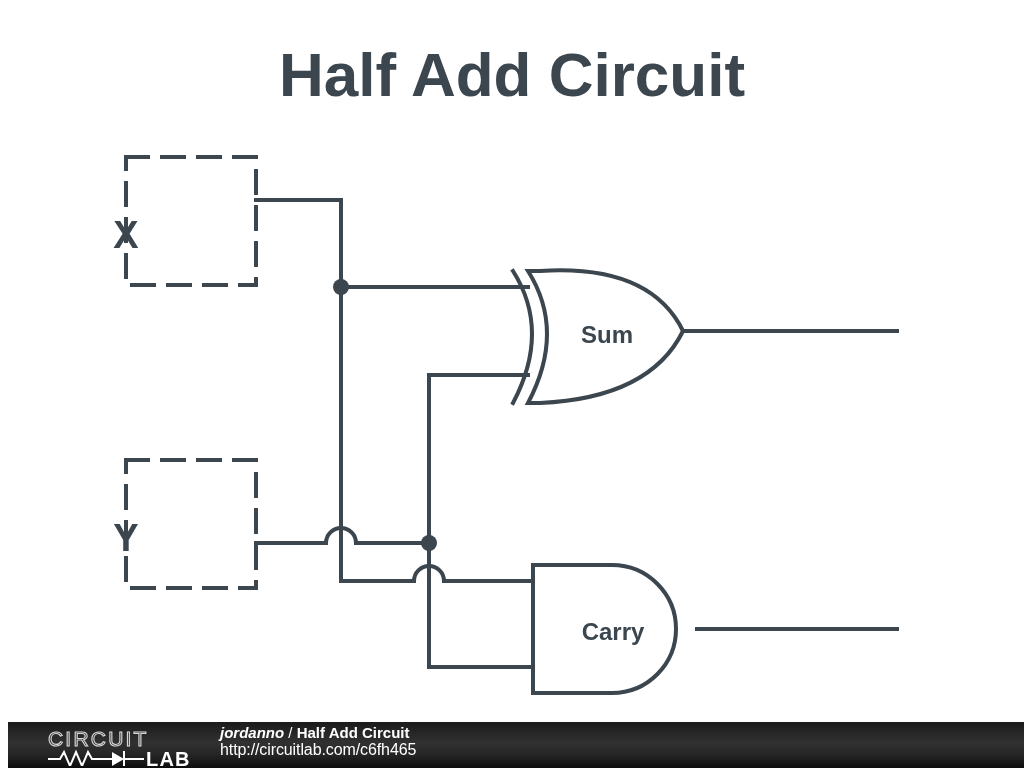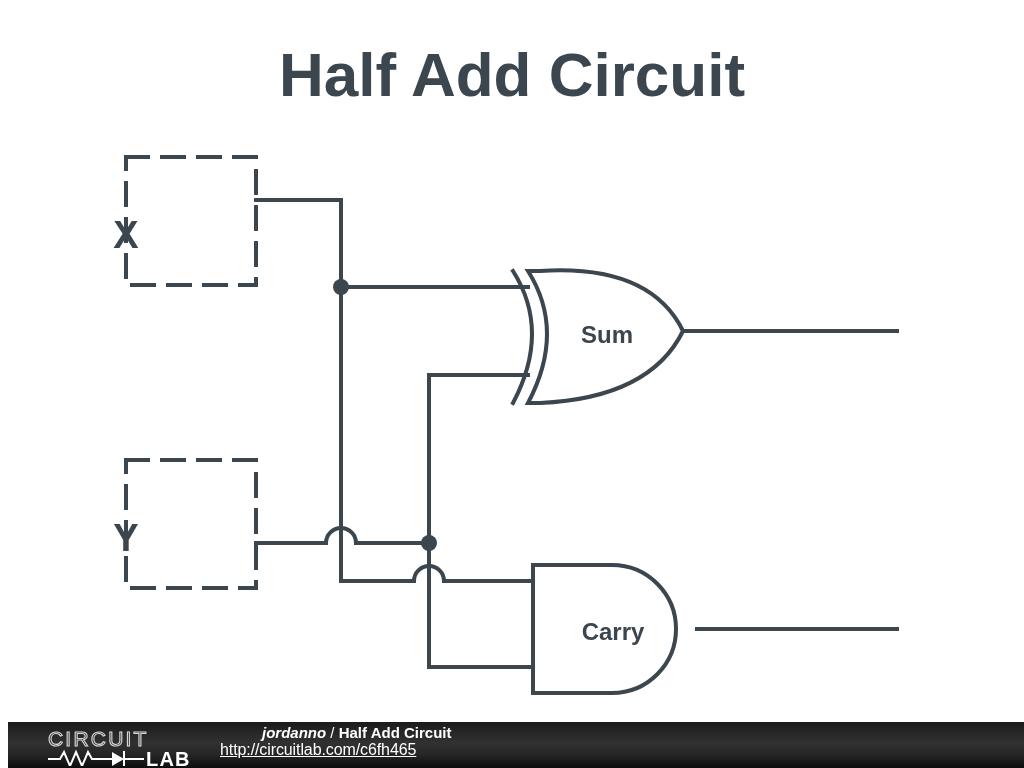--- a/index.html
+++ b/index.html
@@ -71,31 +71,29 @@
     line-height: 1.08;
     white-space: nowrap;
   }
   #footer-line1 {
     font-size: 15px;
     font-weight: bold;
   }
   #footer-user {
     font-style: italic;
     font-weight: bold;
-    margin-left: 42px;
   }
   #footer-sep {
     font-weight: normal;
     font-style: normal;
   }
   #footer-line2 {
     font-size: 16px;
     font-weight: normal;
     letter-spacing: -0.1px;
-    text-decoration: underline;
   }
 </style>
 </head>
 <body>
 
 <div id="canvas">
 
   <div id="title">Half Add Circuit</div>
 
   <svg id="schematic" viewBox="0 0 1024 722">

